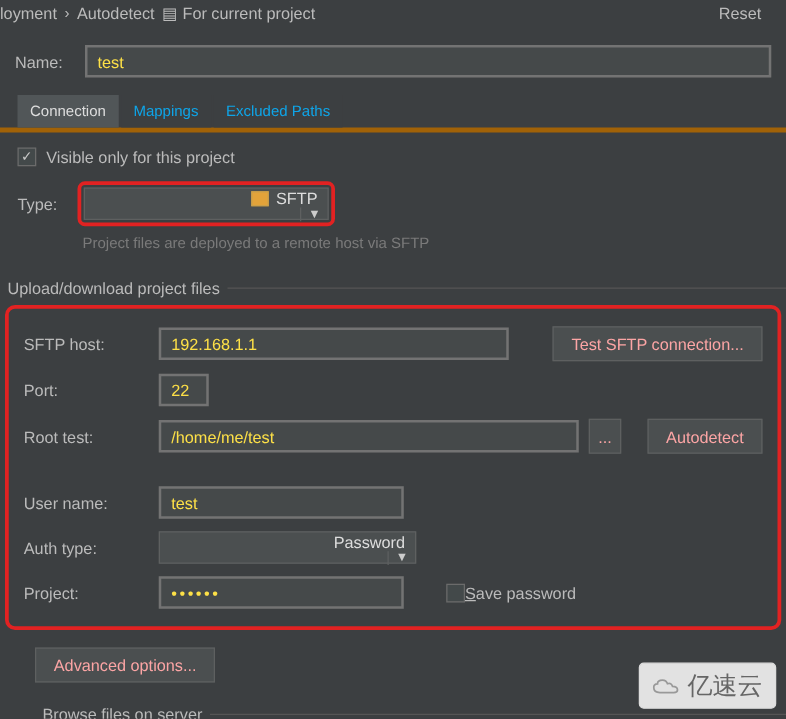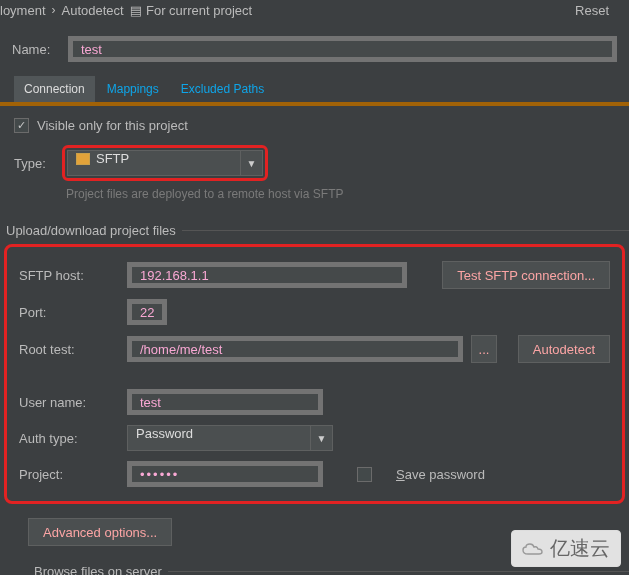--- a/index.html
+++ b/index.html
@@ -19,22 +19,22 @@
   }
   .breadcrumb-bar span { color: #bbbbbb; }
   .breadcrumb-sep { margin: 0 6px; font-size: 12px; }
   .for-project { color: #808080; margin-left: 6px; display:flex; align-items:center; gap:4px; }
   .reset-link { margin-left: auto; margin-right: 10px; color: #4a90d9; cursor: pointer; }
   .row { display: flex; align-items: center; }
   .name-row { padding: 10px 12px; gap: 8px; }
   .name-row label { width: 48px; }
   .text-input {
     background: #45494a;
-    border: 5px solid #737373;
-    color: #f9a8d4;
+    border: 2px solid #737373;
+    color: #fde047;
     height: 26px;
     padding: 0 8px;
     font-size: 13px;
   }
   .name-input { flex: 1; }
   .tab-strip {
     display: flex; gap: 2px;
     border-bottom: 4px solid #a16207;
     padding-left: 14px;
     margin-top: 4px;
@@ -56,24 +56,25 @@
     width: 15px; height: 15px;
     background: #43494a;
     border: 1px solid #6b6b6b;
     display: inline-flex; align-items:center; justify-content:center;
     font-size: 11px; color: #c8c8c8;
   }
   .type-row { display:flex; align-items:center; gap:8px; margin-bottom:6px; }
   .type-label { width: 40px; }
   .highlight-red { border: 3px solid #e22222; border-radius: 6px; padding: 2px; }
   .select {
-    display:flex; align-items:flex-start;
+    display:flex; align-items:flex-end;
     background: #4b4f50;
     border: 1px solid #5e6060;
     height: 26px;
+    flex-direction: column;
   }
   .select-body { flex:1; display:flex; align-items:center; gap:6px; padding:0 8px; color:#ddd; }
   .select-arrow {
     width: 22px; height: 100%;
     border-left: 1px solid #5e6060;
     display:flex; align-items:center; justify-content:center;
     color:#ccc; font-size:10px;
   }
   .type-select { width: 196px; }
   .hint-text { color: #7a7a7a; font-size: 12px; margin-left: 52px; margin-bottom: 14px;}
@@ -93,21 +94,21 @@
   .form-row { display:flex; align-items:center; gap: 8px; }
   .form-row .lbl { width: 100px; color:#bbb; }
   .btn {
     background:#4b4f50; border:1px solid #5e6060;
     color:#fca5a5; height:28px; padding:0 14px;
     cursor:pointer; font-size:13px;
     display:inline-flex; align-items:center;
   }
   .sq-btn { width:26px; padding:0; justify-content:center; }
   .pw-dots { letter-spacing: 2px; }
-  .save-row { display:flex; align-items:center; gap:24px; }
+  .save-row { display:flex; align-items:center; gap:0; }
   .adv-row { margin: 0 0 18px 28px; }
   .browse-group { margin-top: 12px; margin-left: 28px; }
   .watermark {
     position:absolute; right:8px; bottom:8px;
     background: rgba(255,255,255,0.85);
     border: 1px solid #ddd;
     border-radius: 4px;
     padding: 4px 10px;
     display:flex; align-items:center; gap:6px;
     color:#666; font-size:20px; font-weight:500;

